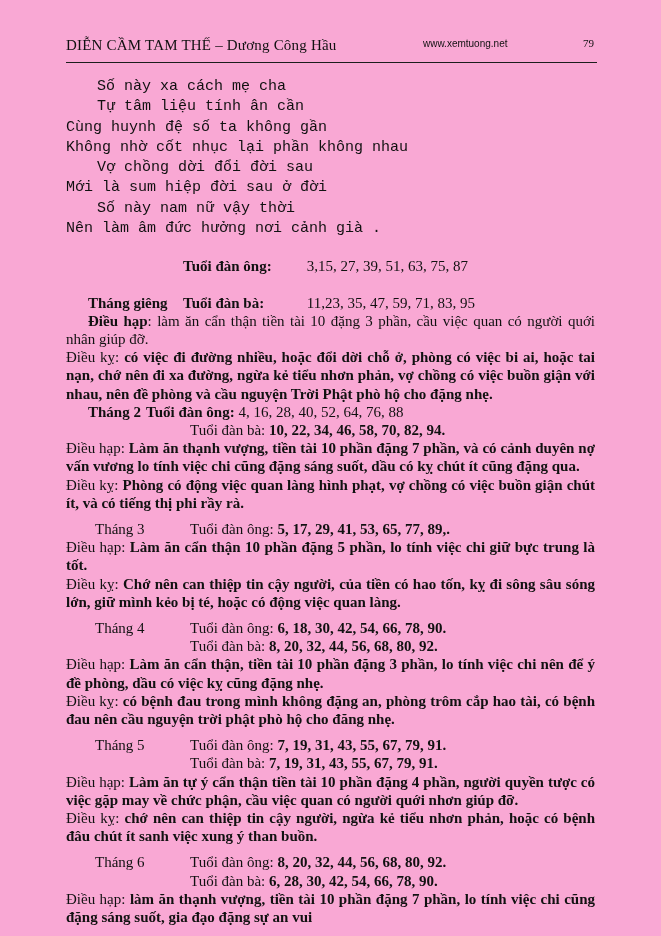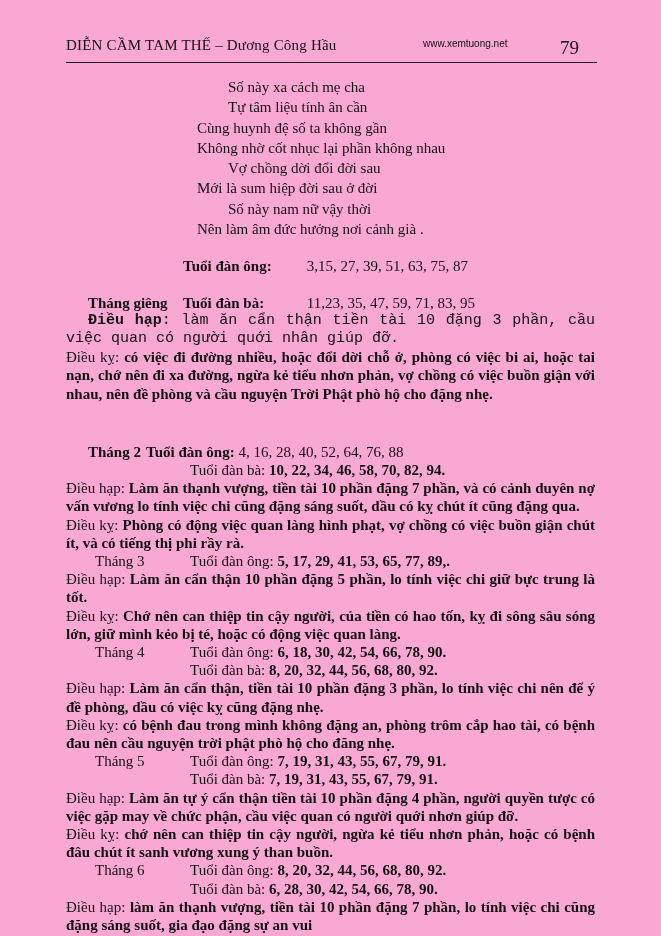--- a/index.html
+++ b/index.html
@@ -11,43 +11,43 @@
     font-family:"Liberation Serif", serif;
     font-size:15px;
     overflow:hidden;
     margin:0 auto;
   }
   .header{
     position:absolute;left:66px;top:37px;right:64px;height:22px;
   }
   .header .title{position:absolute;left:0;top:0;font-size:15px;letter-spacing:.2px;}
   .header .site{position:absolute;left:357px;top:1px;font-family:"Liberation Sans", sans-serif;font-size:10px;}
-  .header .pagenum{position:absolute;right:18px;top:0;font-size:19px;}
+  .header .pagenum{position:absolute;right:3px;top:0;font-size:11px;}
   .rule{
     position:absolute;left:66px;top:62px;width:531px;height:0;
     border-top:1.7px solid #1d1d1d;
   }
   .content{
     position:absolute;left:66px;top:77px;width:529px;
   }
-  .poem{margin-left:131px;line-height:20.3px;}
+  .poem{line-height:20.3px;font-family:Liberation Mono, monospace;}
   .poem-line{white-space:nowrap;}
   .poem-line.indented{padding-left:31px;}
   .sections{margin-top:3px;line-height:18.2px;}
   .row{white-space:nowrap;}
   .row .month{display:inline-block;}
   .row.s1{padding-left:22px;margin-top:18px;}
   .row.s1 .month{width:95px;}
   .row.s1 .label{display:inline-block;width:120px;}
   .row.s2a{padding-left:22px;}
-  .row.s2a .month{width:58px;margin-top:40px;}
+  .row.s2a .month{width:58px;}
   .row.g{padding-left:29px;}
-  .row.g .month{width:95px;}
+  .row.g .month{width:95px;margin-top:8px;}
   .para{text-align:justify;}
-  .para.indent{text-indent:22px;font-family:Liberation Mono, monospace;}
+  .para.indent{text-indent:22px;}
   .b{font-weight:bold;}
 </style>
 </head>
 <body>
 
 <div class="page">
   <div class="header">
     <span class="title">DIỄN CẦM TAM THẾ – Dương Công Hầu</span>
     <span class="site">www.xemtuong.net</span>
     <span class="pagenum">79</span>
@@ -85,21 +85,21 @@
         <div class="section">
           <div class="row g"><span class="month">Tháng 4</span><span class="label">Tuổi đàn ông:</span> <span class="numbers b">6, 18, 30, 42, 54, 66, 78, 90.</span></div>
           <div class="row g"><span class="month"></span><span class="label">Tuổi đàn bà:</span> <span class="numbers b">8, 20, 32, 44, 56, 68, 80, 92.</span></div>
           <div class="para"><span>Điều hạp</span>: <span class="b">Làm ăn cẩn thận, tiền tài 10 phần đặng 3 phần, lo tính việc chi nên để ý đề phòng, dầu có việc kỵ cũng đặng nhẹ.</span></div>
           <div class="para"><span>Điều kỵ</span>: <span class="b">có bệnh đau trong mình không đặng an, phòng trôm cắp hao tài, có bệnh đau nên cầu nguyện trời phật phò hộ cho đăng nhẹ.</span></div>
         </div>
         <div class="section">
           <div class="row g"><span class="month">Tháng 5</span><span class="label">Tuổi đàn ông:</span> <span class="numbers b">7, 19, 31, 43, 55, 67, 79, 91.</span></div>
           <div class="row g"><span class="month"></span><span class="label">Tuổi đàn bà:</span> <span class="numbers b">7, 19, 31, 43, 55, 67, 79, 91.</span></div>
           <div class="para"><span>Điều hạp</span>: <span class="b">Làm ăn tự ý cẩn thận tiền tài 10 phần đặng 4 phần, người quyền tược có việc gặp may về chức phận, cầu việc quan có người quới nhơn giúp đỡ.</span></div>
-          <div class="para"><span>Điều kỵ</span>: <span class="b">chớ nên can thiệp tin cậy người, ngừa kẻ tiểu nhơn phản, hoặc có bệnh đâu chút ít sanh vương xung ý than buồn.</span></div>
+          <div class="para"><span>Điều kỵ</span>: <span class="b">chớ nên can thiệp tin cậy người, ngừa kẻ tiểu nhơn phản, hoặc có bệnh đâu chút ít sanh việc xung ý than buồn.</span></div>
         </div>
         <div class="section">
           <div class="row g"><span class="month">Tháng 6</span><span class="label">Tuổi đàn ông:</span> <span class="numbers b">8, 20, 32, 44, 56, 68, 80, 92.</span></div>
           <div class="row g"><span class="month"></span><span class="label">Tuổi đàn bà:</span> <span class="numbers b">6, 28, 30, 42, 54, 66, 78, 90.</span></div>
           <div class="para"><span>Điều hạp</span>: <span class="b">làm ăn thạnh vượng, tiền tài 10 phần đặng 7 phần, lo tính việc chi cũng đặng sáng suốt, gia đạo đặng sự an vui</span></div>
         </div>
       </div>
   </div>
 </div>
 

